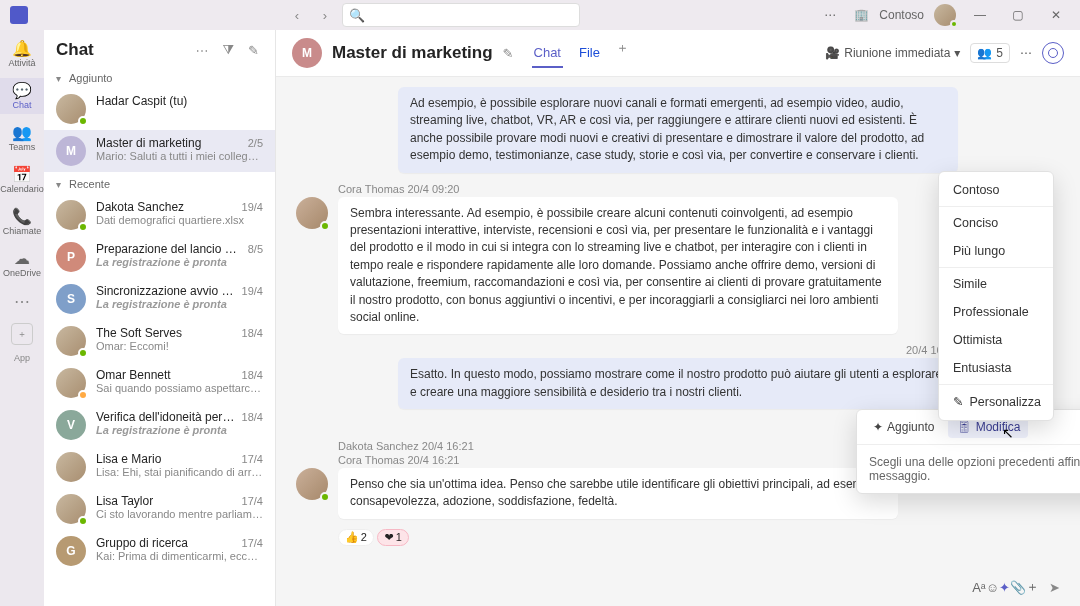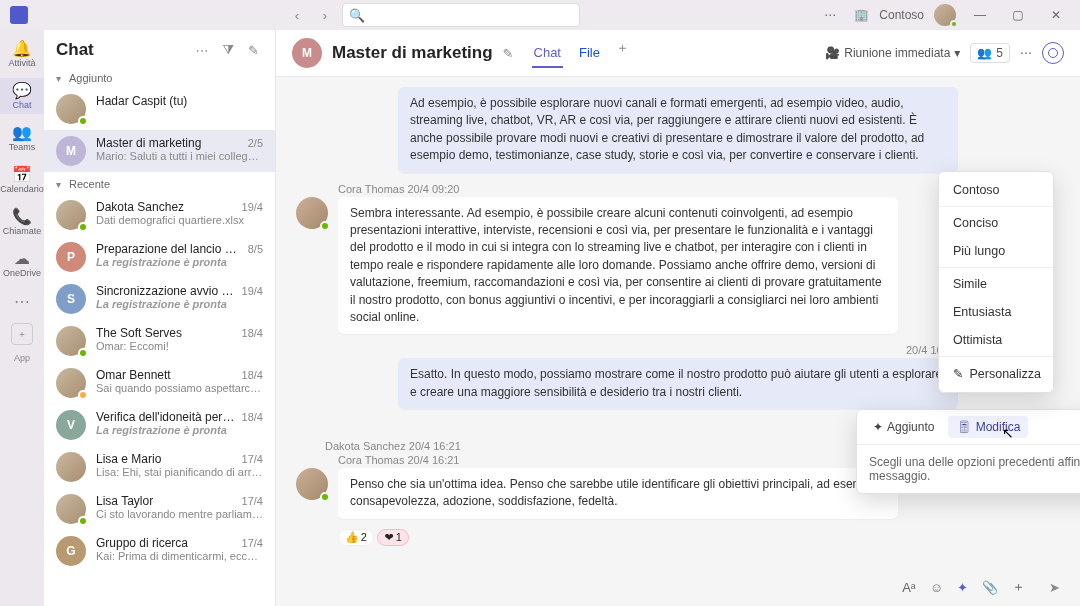--- a/index.html
+++ b/index.html
@@ -188,21 +188,21 @@
   .cursor-fake {
     position:absolute;left:726px;top:348px;z-index:40;color:#000;font-size:14px;pointer-events:none;
   }
 
   
   .compose {
     position:absolute;left:0;right:0;bottom:0;
     padding:10px 20px;background:#f5f5f5;
     display:flex;justify-content:flex-end;
   }
-  .compose .icons { display:flex;gap:14px;color:#666;align-items:center;}
+  .compose .icons { display:flex;color:#666;align-items:center;}
   .compose .send { color:#888;margin-left:10px;cursor:pointer;}
   .compose .ci { cursor:pointer;}
 
   
   ::-webkit-scrollbar { width:6px;}
   ::-webkit-scrollbar-thumb { background:#ccc;border-radius:3px;}
 
   svg { display:block; }
 </style>
 </head>
@@ -459,21 +459,21 @@
           <div class="bubble own">
             <span>Esatto. In questo modo, possiamo mostrare come il nostro prodotto può aiutare gli utenti a esplorare e creare una maggiore sensibilità e desiderio tra i nostri clienti.</span>
           </div>
           <div class="reactions">
             <div class="react">💖 <span>1</span></div>
             <div class="react">👍 <span>1</span></div>
           </div>
         </div>
       </div>
 
-      <div class="meta" style="margin-left:29px;">Dakota Sanchez  20/4 16:21</div>
+      <div class="meta" style="margin-left:42px;">Dakota Sanchez  20/4 16:21</div>
 
       <div class="meta" style="margin-left:42px;">Cora Thomas  20/4 16:21</div>
       <div class="msg-row">
         <div class="msg-avatar">
             <span class="pres"></span>
           </div>
         <div>
           <div class="bubble">
             <span>Penso che sia un'ottima idea. Penso che sarebbe utile identificare gli obiettivi principali, ad esempio consapevolezza, adozione, soddisfazione, fedeltà.</span>
           </div>
@@ -495,22 +495,23 @@
         </div>
       </div>
 
       <div class="tone-menu">
         <div class="tone-item">Contoso</div>
         <div class="tone-sep"></div>
         <div class="tone-item">Conciso</div>
         <div class="tone-item">Più lungo</div>
         <div class="tone-sep"></div>
         <div class="tone-item">Simile</div>
+        <div class="tone-item">Professionale</div>
+        <div class="tone-item">Ottimista</div>
         <div class="tone-item">Entusiasta</div>
-        <div class="tone-item">Ottimista</div>
         <div class="tone-sep"></div>
         <div class="tone-item tone-custom">
           <span>✎</span>
           <span>Personalizza</span>
         </div>
       </div>
 
       <div class="rewrite-wrap">
         <div class="rewrite-bar">
           <div class="rw-btn">

